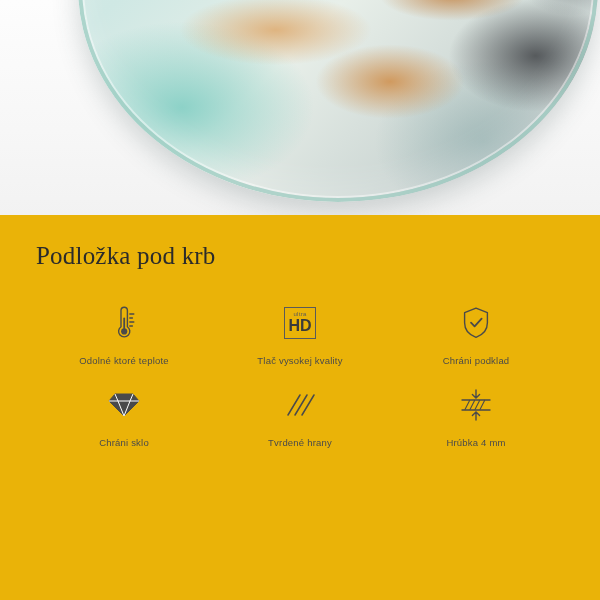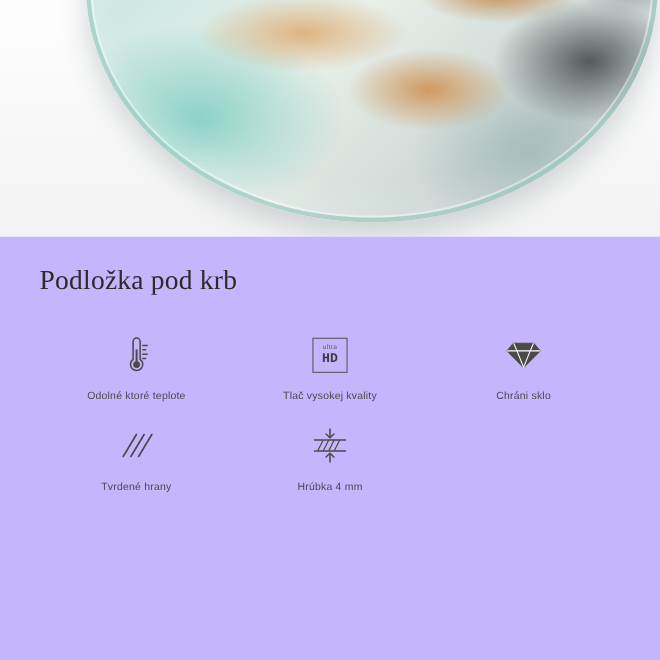--- a/index.html
+++ b/index.html
@@ -12,21 +12,21 @@
     overflow: hidden;
     background: #ffffff;
     font-family: "Liberation Sans", sans-serif;
     color: #2b2b2b;
   }
 
   .page {
     position: relative;
     width: 600px;
     height: 600px;
-    background: #c4b5fd;
+    background: #eab308;
     box-sizing: border-box;
   }
 
   
   .hero {
     position: relative;
     width: 600px;
     height: 215px;
     overflow: hidden;
     background: #ffffff;
@@ -140,21 +140,21 @@
     width: 30px;
     height: 30px;
     border: 1.6px solid #5a5a5a;
     display: flex;
     flex-direction: column;
     align-items: center;
     justify-content: center;
     line-height: 1;
   }
   .ultrahd-box .u { font-size: 6px; letter-spacing: 0.3px; color: #5a5a5a; }
-  .ultrahd-box .hd { font-size: 12px; font-weight: bold; color: #3b3b3b; margin-top: 1px; font-family: Liberation Mono, monospace; }
+  .ultrahd-box .hd { font-size: 16px; font-weight: bold; color: #3b3b3b; margin-top: 1px; }
 </style>
 </head>
 <body>
 
 <div class="page">
 
   <div class="hero">
     <div class="hero-bg"></div>
     <div class="board">
       <div class="board-gloss"></div>
@@ -187,20 +187,29 @@
       <div class="feature">
         <div class="feature-icon">
           <div class="ultrahd-box">
             <span class="u">ultra</span>
             <span class="hd">HD</span>
           </div>
         </div>
         <div class="feature-label">Tlač vysokej kvality</div>
       </div>
 
+      <div class="feature">
+        <div class="feature-icon">
+          <svg width="32" height="36" viewBox="0 0 32 36" fill="none" stroke="#4a4a4a" stroke-width="1.4" stroke-linejoin="round">
+            <path d="M16 3.2 4.6 7.6v10.2c0 7 4.8 12.2 11.4 14.6 6.6-2.4 11.4-7.6 11.4-14.6V7.6z"></path>
+            <path d="M11 17.6l3.6 3.7 7-7.6" stroke-width="1.8" stroke-linecap="round"></path>
+          </svg>
+        </div>
+        <div class="feature-label">Chráni podklad</div>
+      </div>
 
       <div class="feature">
         <div class="feature-icon">
           <svg width="36" height="32" viewBox="0 0 36 32" fill="#4a4a4a" stroke="#4a4a4a" stroke-width="1" stroke-linejoin="round">
             <path d="M9 5h18l6 7-15 15L3 12z" fill="#4a4a4a"></path>
             <path d="M3 12h30M9 5l3 7 6 15 6-15 3-7" fill="none" stroke="#ffffff" stroke-width="1"></path>
           </svg>
         </div>
         <div class="feature-label">Chráni sklo</div>
       </div>

